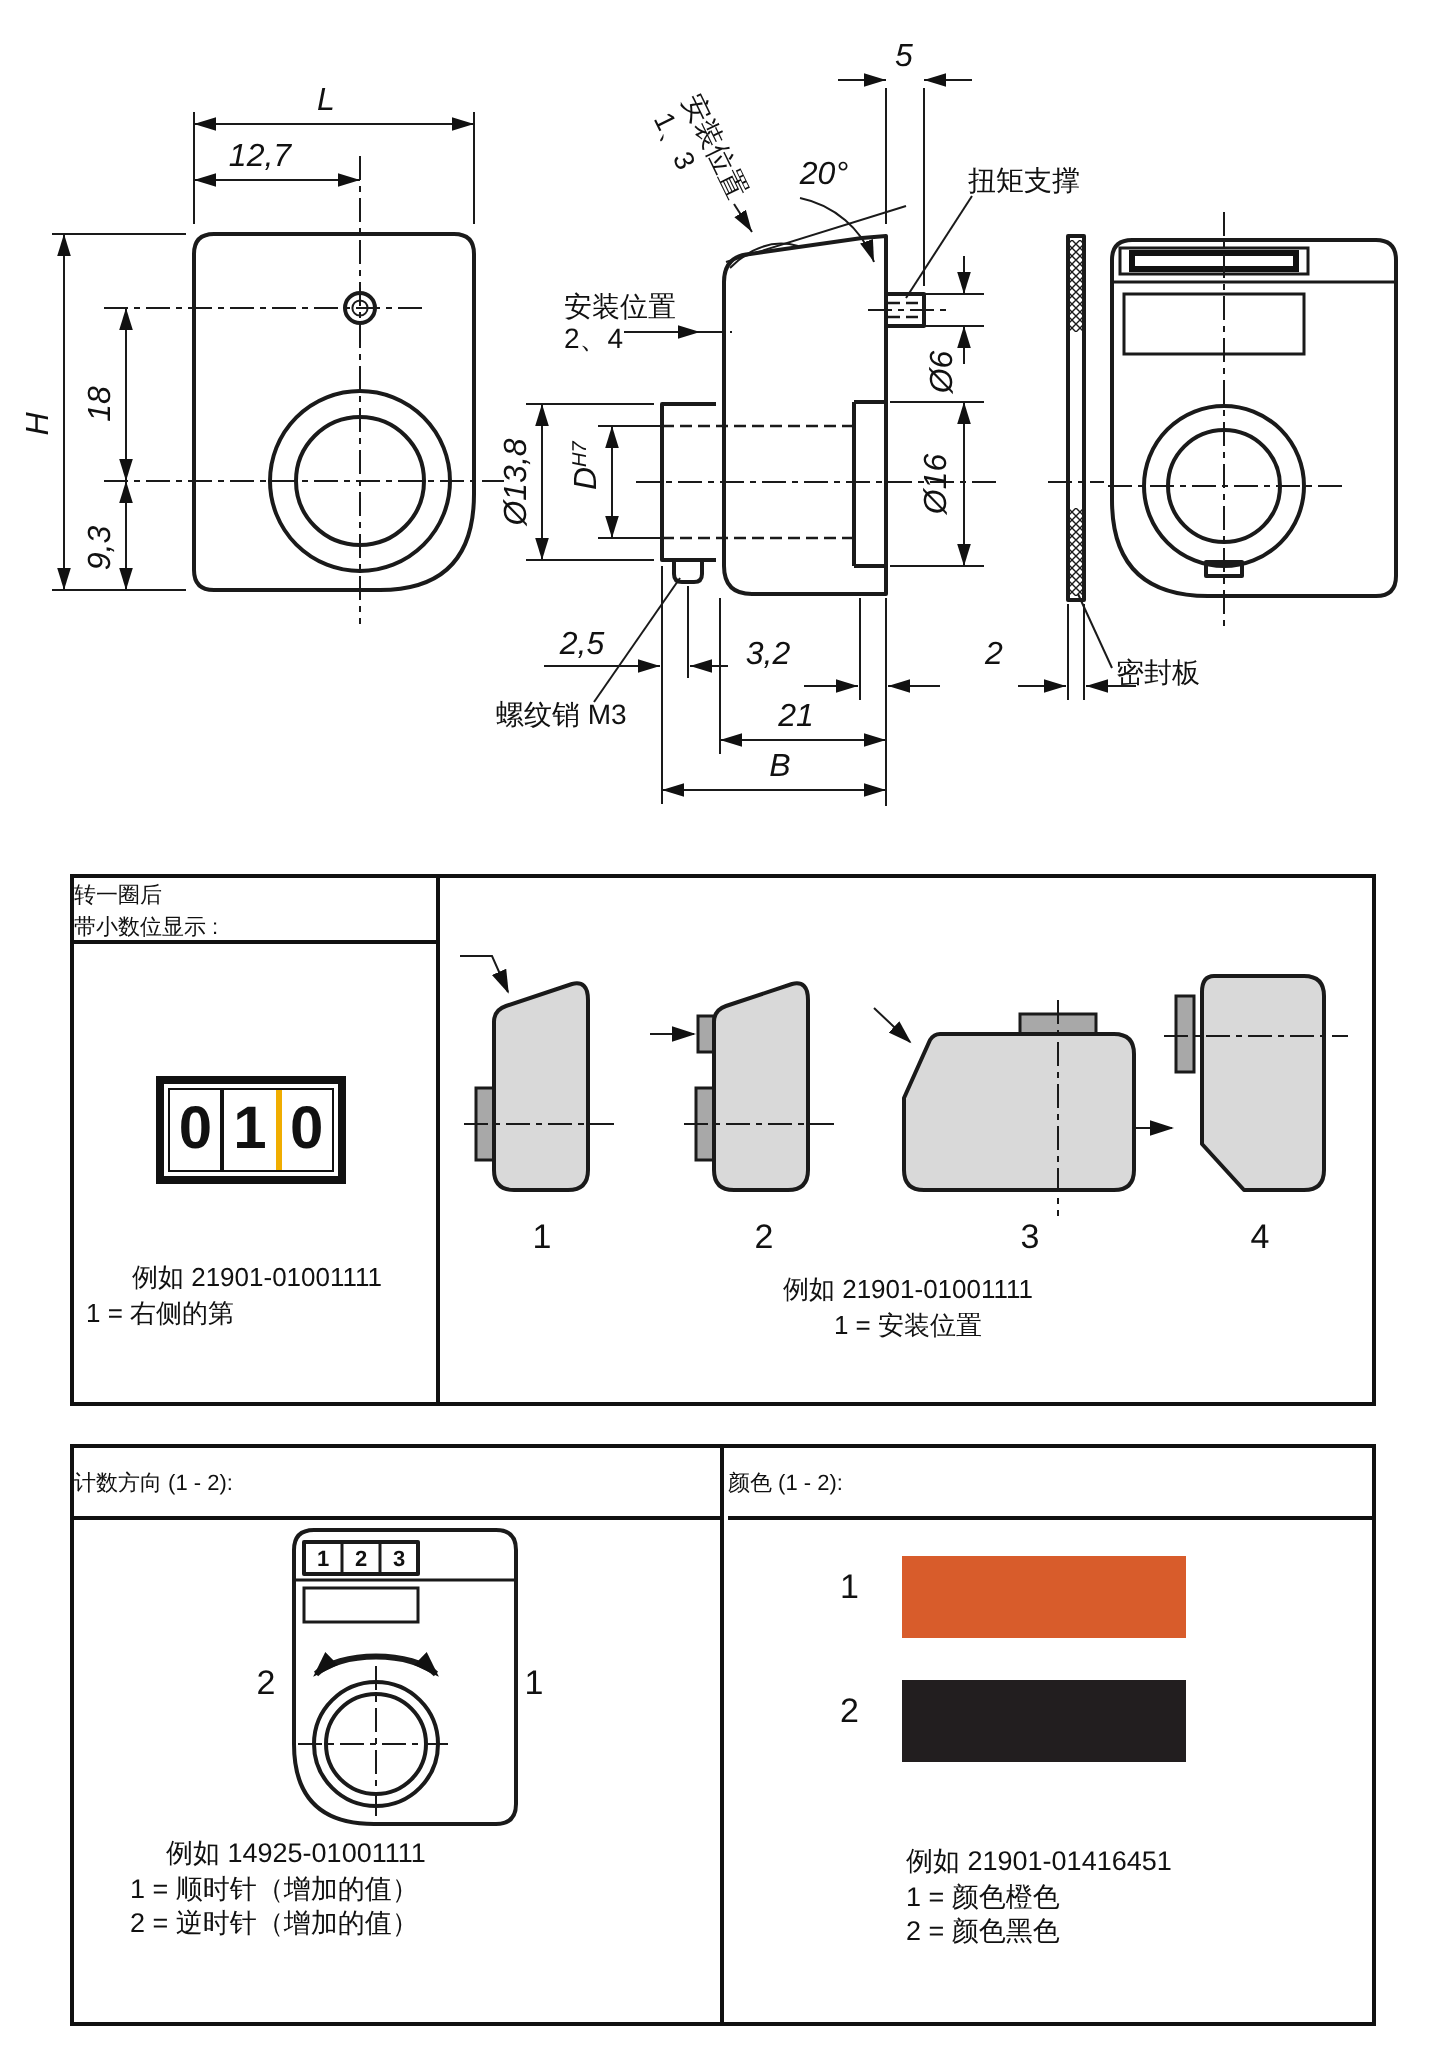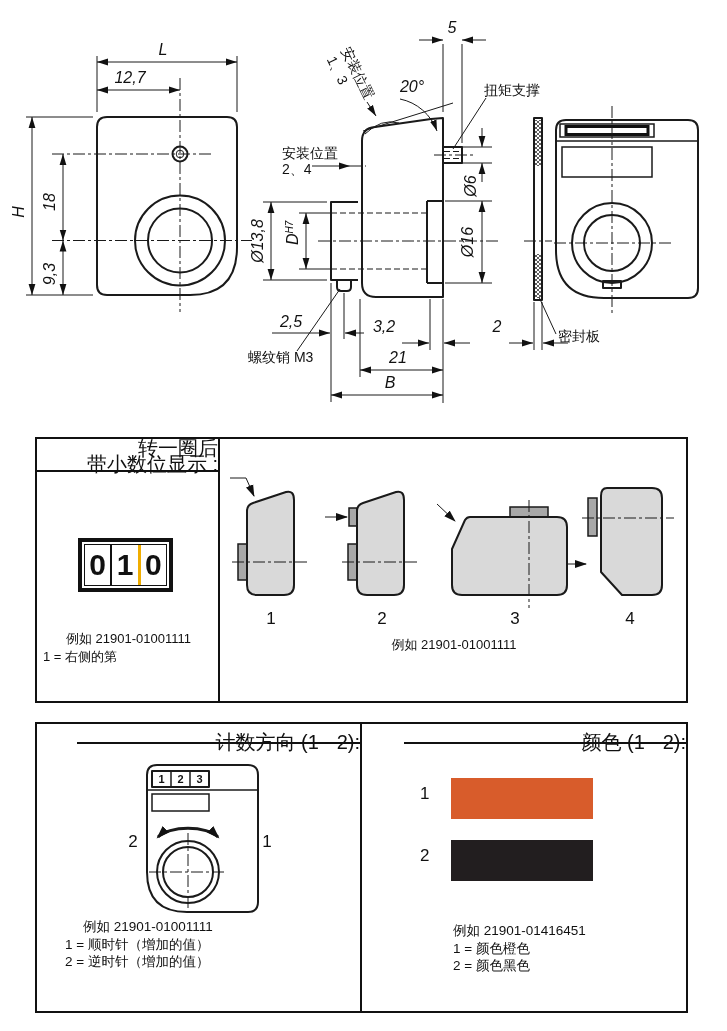--- a/index.html
+++ b/index.html
@@ -21,24 +21,24 @@
   .ddig{font:bold 11px "Liberation Sans",sans-serif;fill:#111;}
   
   .tbl{position:absolute;border:2px solid #111;background:#fff;}
   #t1{left:35px;top:437px;width:653px;height:266px;}
   #t2{left:35px;top:722px;width:653px;height:291px;}
   .col{position:absolute;top:0;bottom:0;}
   .t1l{left:0;width:183px;border-right:2px solid #111;}
   .t1r{left:185px;right:0;}
   .t2l{left:0;width:325px;border-right:2px solid #111;}
   .t2r{left:327px;right:0;}
-  .hdr{border-bottom:2px solid #111;text-align:right;font-size:20px;}
+  .hdr{border-bottom:2px solid #111;text-align:left;font-size:11px;}
   .hdr2l{height:33px;line-height:16px;padding-top:1px;}
   .hdr1l{height:33px;line-height:33px;}
-  .hdr1l2{height:20px;line-height:36px;margin-left:40px;}
+  .hdr1l2{height:36px;line-height:36px;}
   .abs{position:absolute;}
   
   .counter{left:41px;top:99px;width:95px;height:54px;border:4px solid #111;padding:2px;}
   .counter .in{width:100%;height:100%;border:1px solid #111;display:flex;}
   .counter .dg{flex:1;display:flex;align-items:center;justify-content:center;
                font-size:30px;font-weight:700;}
   .counter .dv1{border-left:2px solid #111;}
   .counter .dv2{border-left:3px solid #f0ad00;}
   .ex{font-size:13px;line-height:17.5px;}
   .exc{text-align:center;}
@@ -260,20 +260,21 @@
       <g>
         <rect class="gtab" x="366" y="26" width="9" height="38"></rect>
         <path class="gfill" d="M385,16 H430 Q440,16 440,26 V113 Q440,123 430,123 H400 L379,100 V24 Q379,16 385,16 Z"></path>
         <line class="cl" x1="360" y1="46" x2="452" y2="46"></line>
         <line class="thin" stroke-width="2" x1="345" y1="92" x2="364" y2="92" marker-end="url(#arrB)"></line>
         <text class="pnum" x="408" y="152" text-anchor="middle">4</text>
       </g>
     </svg>
     <div class="abs ex" style="left:0;right:0;top:197px">
       <div class="exc"><span>例如 </span><span>21901-01001</span><b>1</b><span>11</span></div>
+      <div class="exc">1 = 安装位置</div>
     </div>
   </div>
 </div>
 
 <div id="t2" class="tbl">
 
   <div class="col t2l">
     <div class="hdr hdr1l2">计数方向 (1 - 2):</div>
     <svg class="abs" style="left:0;top:36px" width="325" height="160" viewBox="0 0 325 160">
       <defs>
@@ -294,21 +295,21 @@
       <rect class="o15" x="115" y="34" width="57" height="17"></rect>
       <path d="M121,77 A33,15 0 0 1 181,77" fill="none" stroke="#1a1a1a" stroke-width="3" marker-start="url(#arrC)" marker-end="url(#arrC)"></path>
       <text class="pnum" x="96" y="87" text-anchor="middle">2</text>
       <text class="pnum" x="230" y="87" text-anchor="middle">1</text>
       <circle class="o2" cx="151" cy="112" r="31"></circle>
       <circle class="o2" cx="151" cy="112" r="25"></circle>
       <line class="cl" x1="112" y1="112" x2="190" y2="112"></line>
       <line class="cl" x1="151" y1="73" x2="151" y2="151"></line>
     </svg>
     <div class="abs ex" style="left:28px;top:194px;font-size:13.5px">
-      <div style="padding-left:18px"><span>例如 </span><span>21901-010011</span><b>1</b><span>1</span></div>
+      <div style="padding-left:18px"><span>例如 </span><span>14925-010011</span><b>1</b><span>1</span></div>
       <div>1 = 顺时针（增加的值）</div>
       <div>2 = 逆时针（增加的值）</div>
     </div>
   </div>
 
   <div class="col t2r">
     <div class="hdr hdr1l2">颜色 (1 - 2):</div>
     <div class="abs" style="left:56px;top:60px;font-size:17px">1</div>
     <div class="abs cbar" style="left: 87px; top: 54px; background-color: rgb(216, 92, 43);"></div>
     <div class="abs" style="left:56px;top:122px;font-size:17px">2</div>

